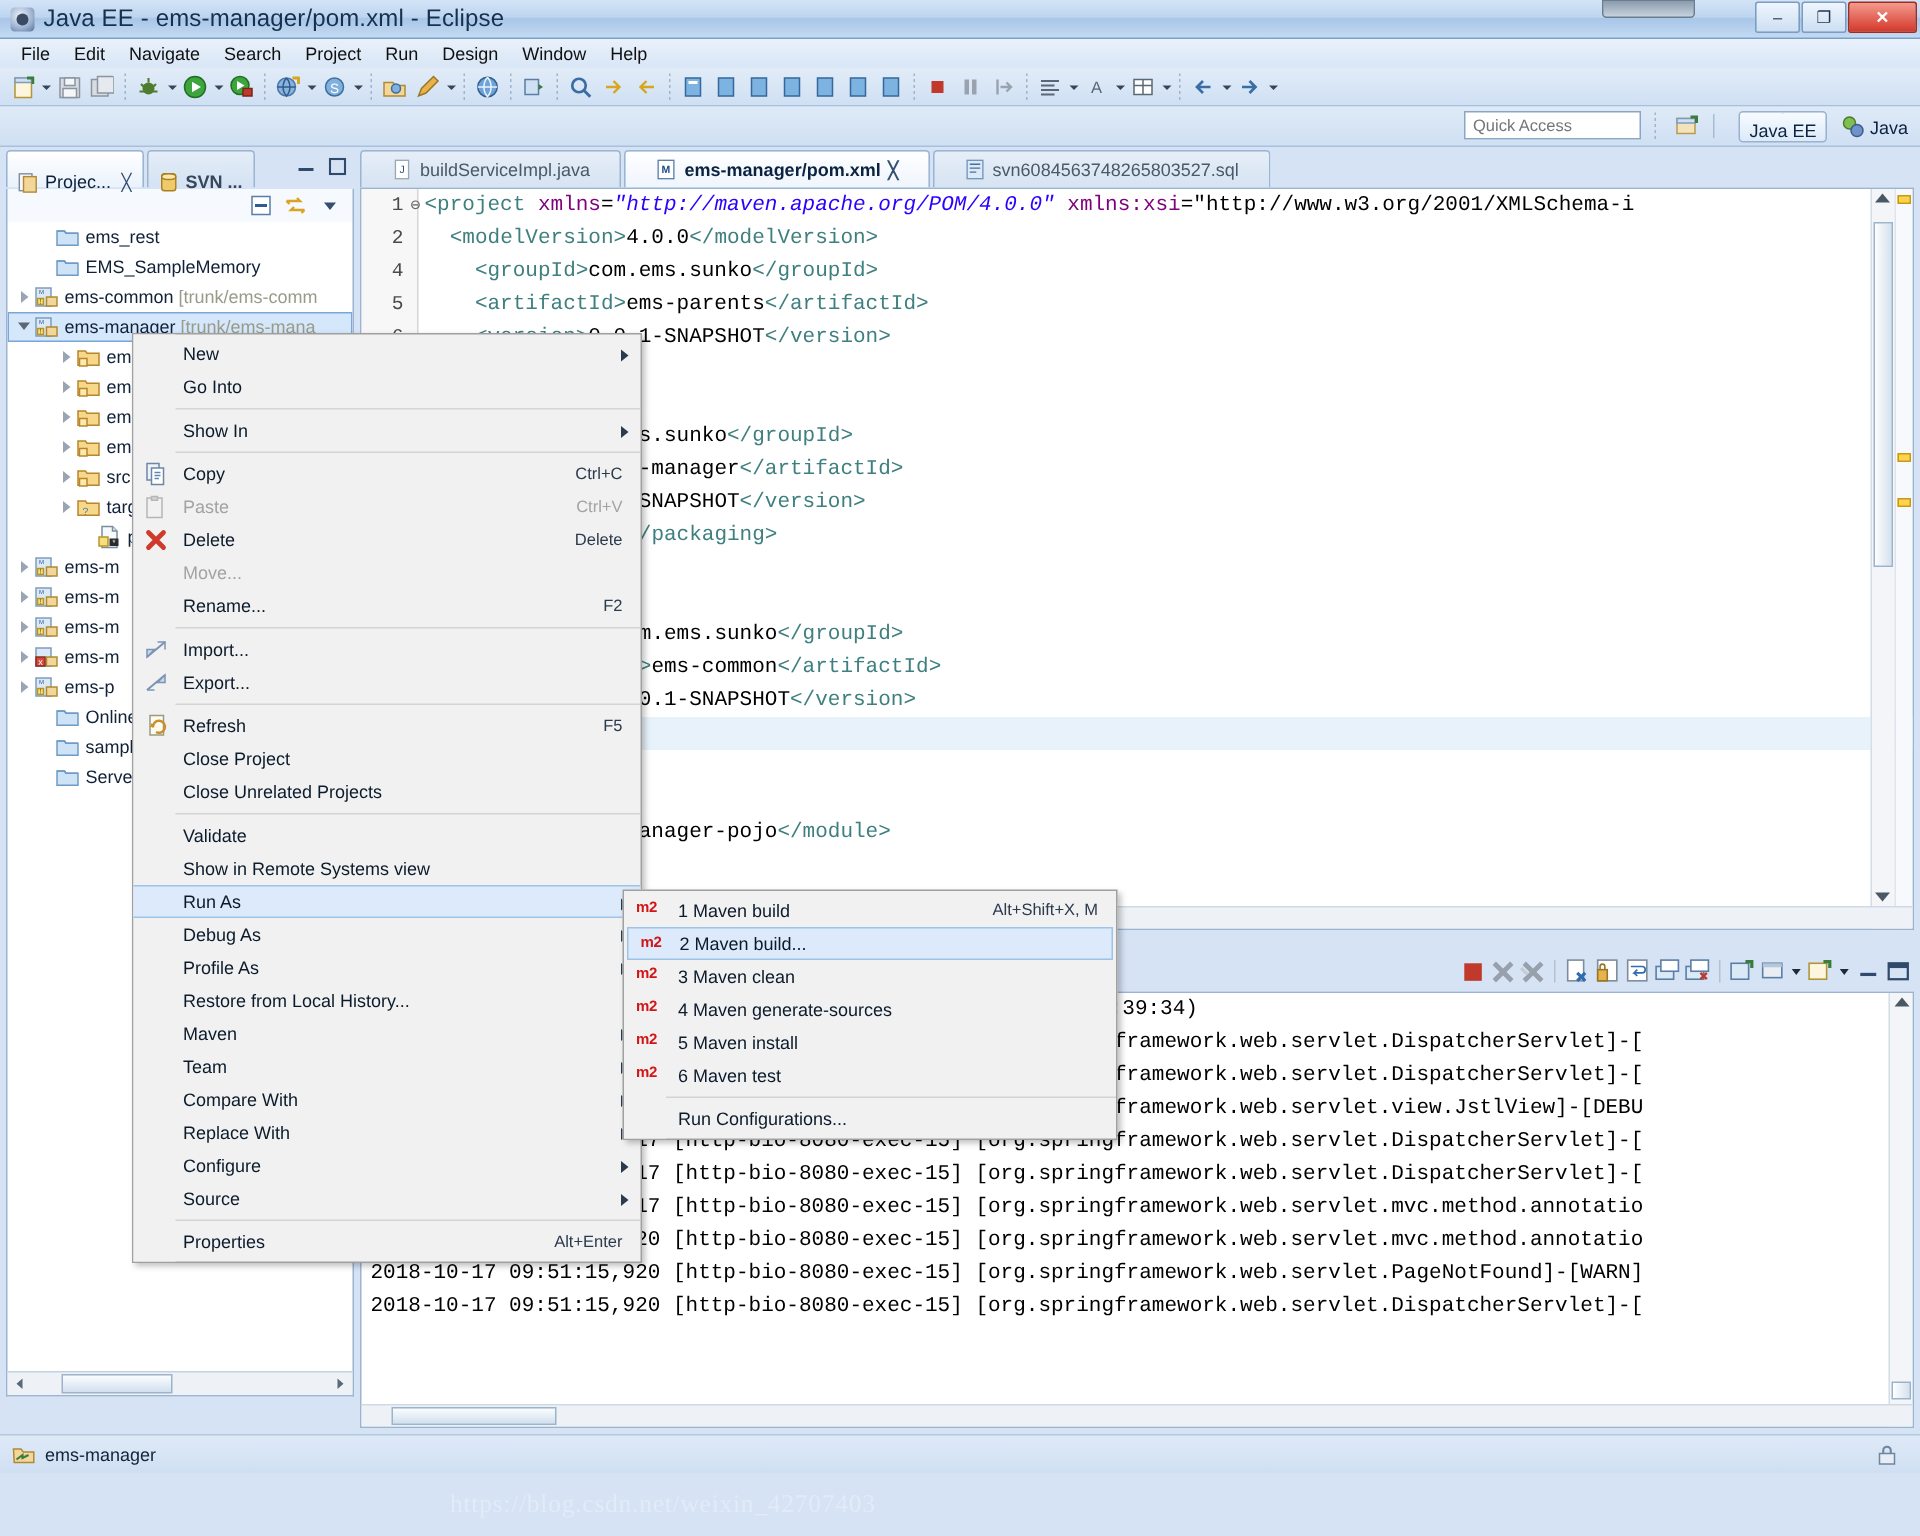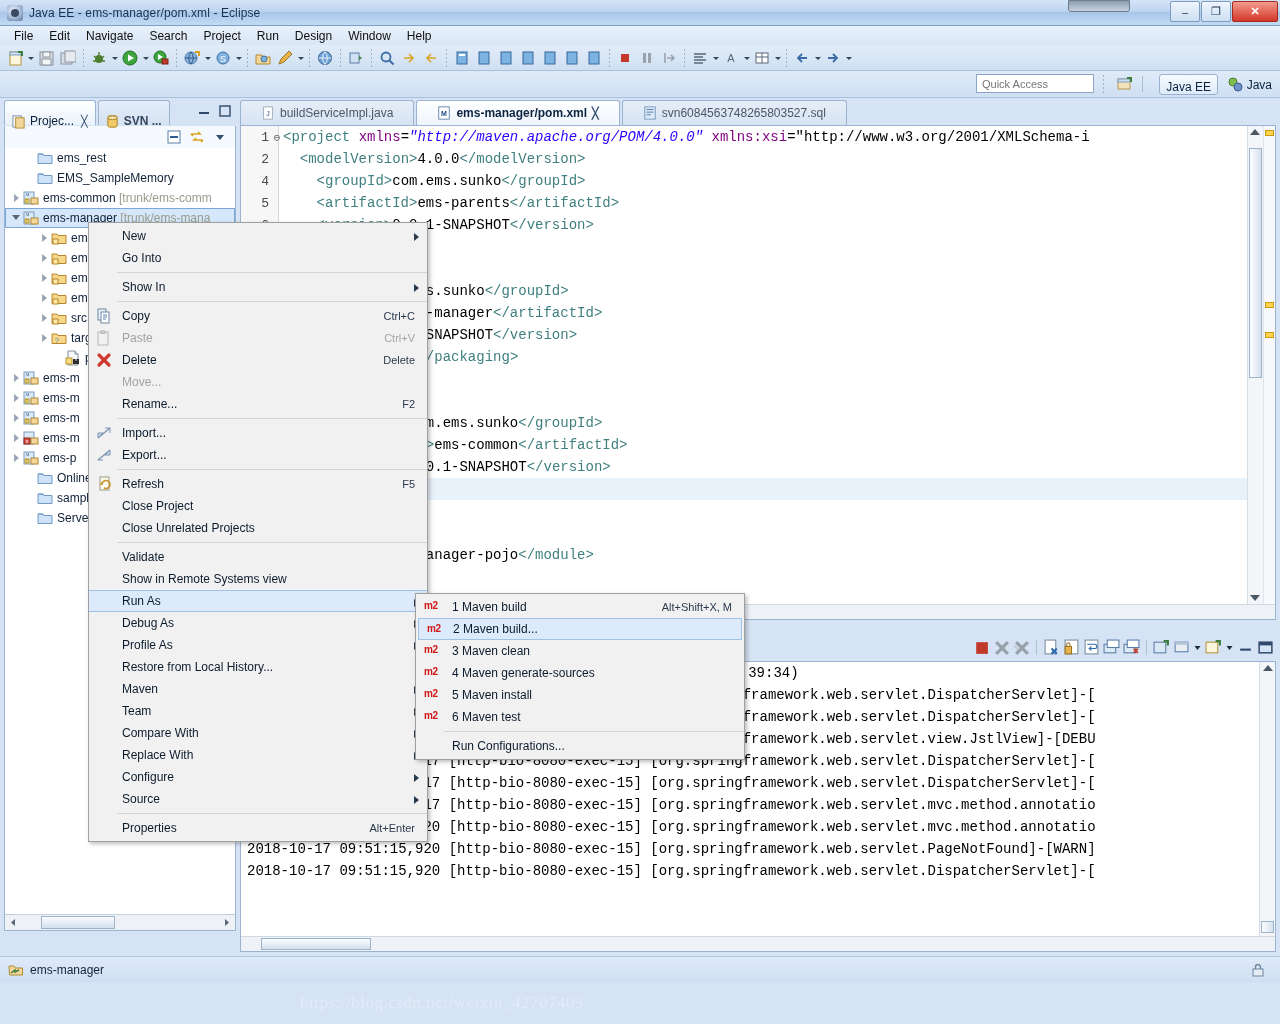--- a/index.html
+++ b/index.html
@@ -21,21 +21,21 @@
   }
   .tb-icon {
     width:16px;height:16px;margin:0 6px 0 7px;border-radius:3px;
     background:radial-gradient(circle at 40% 35%, #f0f4fa 0%, #9ab0cf 60%, #5c7196 100%);
     position:relative;
   }
   .tb-icon:after{
     content:"";position:absolute;left:4px;top:4px;width:8px;height:8px;border-radius:50%;
     background:#3a4a63;
   }
-  .tb-title { font-size:12px; color:#15314f; letter-spacing:0.1px;}
+  .tb-title { font-size:16px; color:#15314f; letter-spacing:0.1px;}
   .win-btns { position:absolute; right:2px; top:1px; display:flex; gap:1px;}
   .win-btn {
     width:30px;height:21px;border:1px solid #7d9cc0;border-radius:2px;
     background:linear-gradient(to bottom,#eef5fd,#cddff2);
     display:flex;align-items:center;justify-content:center;font-size:11px;color:#20364f;
   }
   .win-btn.close { width:46px;
     background:linear-gradient(to bottom,#f39a8e,#d4382a);
     border-color:#a32a1d; color:#fff; font-weight:bold;}
   .win-strip{

